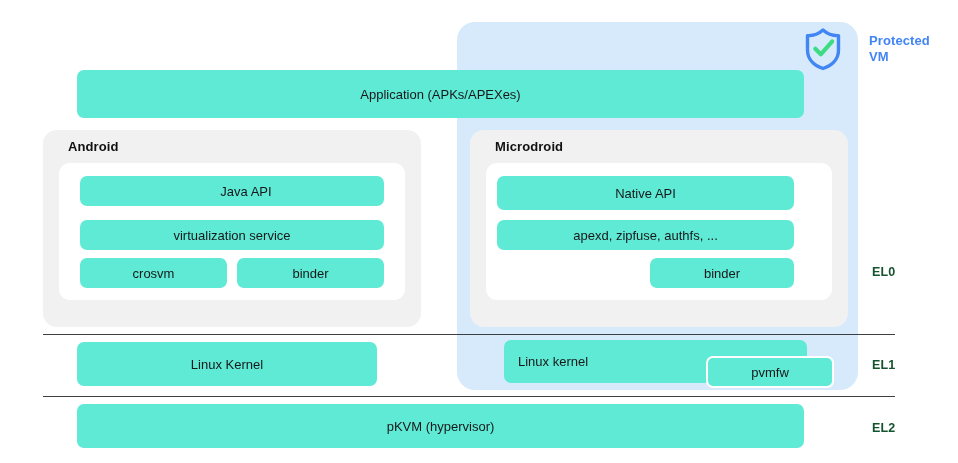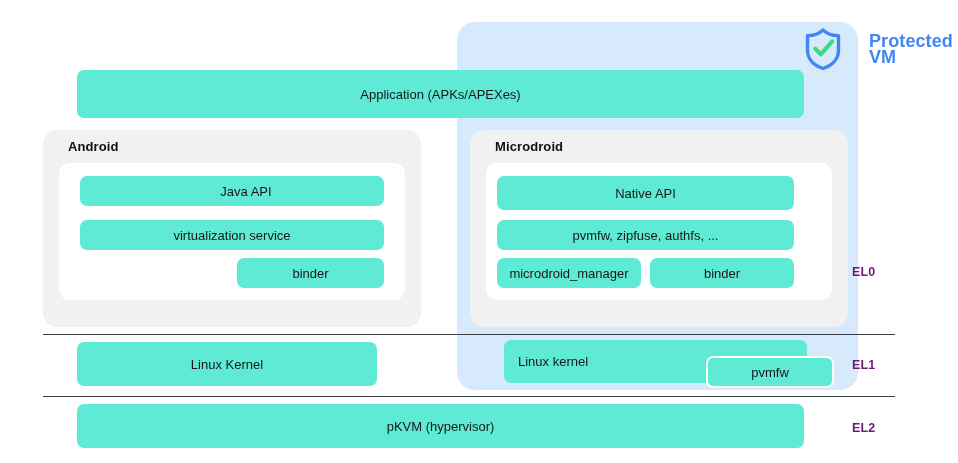--- a/index.html
+++ b/index.html
@@ -39,21 +39,21 @@
     left: 803px;
     top: 27px;
     width: 40px;
     height: 44px;
   }
   .pvm-label {
     position: absolute;
     left: 869px;
     top: 33px;
     width: 86px;
-    font-size: 18px;
+    font-size: 13px;
     font-weight: bold;
     line-height: 16px;
     color: #4285f4;
     letter-spacing: 0.1px;
   }
 
   
   .pill {
     position: absolute;
     background: #5eead4;
@@ -116,24 +116,24 @@
     width: 852px;
     height: 0;
     border-top: 1.6px solid #3c4043;
   }
   .divider.el1 { top: 334px; }
   .divider.el2 { top: 396px; }
 
   
   .el-label {
     position: absolute;
-    left: 852px;
+    left: 872px;
     font-size: 12.5px;
     font-weight: bold;
-    color: #701a75;
+    color: #14532d;
     letter-spacing: 0.2px;
   }
   .el-label.el0 { top: 265px; }
   .el-label.el1 { top: 358px; }
   .el-label.el2 { top: 421px; }
 
   
   .pill.pvmfw {
     border: 2.5px solid #ffffff;
     z-index: 5;
@@ -159,29 +159,29 @@
   </div>
 
   <div class="pill app-bar">Application (APKs/APEXes)</div>
 
   <div class="os-card android"></div>
   <div class="os-title android">Android</div>
   <div class="os-inner android"></div>
 
   <div class="pill" style="left:80px; top:176px; width:304px; height:30px;padding-left:28px;">Java API</div>
   <div class="pill" style="left:80px; top:220px; width:304px; height:30px;">virtualization service</div>
+  <div class="pill" style="left:80px; top:258px; width:147px; height:30px;">crosvm</div>
   <div class="pill" style="left:237px; top:258px; width:147px; height:30px;">binder</div>
 
   <div class="os-card microdroid"></div>
   <div class="os-title microdroid">Microdroid</div>
   <div class="os-inner microdroid"></div>
 
   <div class="pill" style="left:497px; top:176px; width:297px; height:34px;">Native API</div>
-  <div class="pill" style="left:497px; top:220px; width:297px; height:30px;">pvmfw, zipfuse, authfs, ...</div>
-  <div class="pill" style="left:497px; top:258px; width:144px; height:30px;">microdroid_manager</div>
+  <div class="pill" style="left:497px; top:220px; width:297px; height:30px;">apexd, zipfuse, authfs, ...</div>
   <div class="pill" style="left:650px; top:258px; width:144px; height:30px;">binder</div>
 
   <div class="divider el1"></div>
 
   <div class="pill" style="left:77px; top:342px; width:300px; height:44px;">Linux Kernel</div>
 
   <div class="pill left-align" style="left:504px; top:340px; width:303px; height:43px;">Linux kernel</div>
 
   <div class="pill pvmfw" style="left:663px; top:356px; width:128px; height:32px;margin-left:43px;">pvmfw</div>
 

